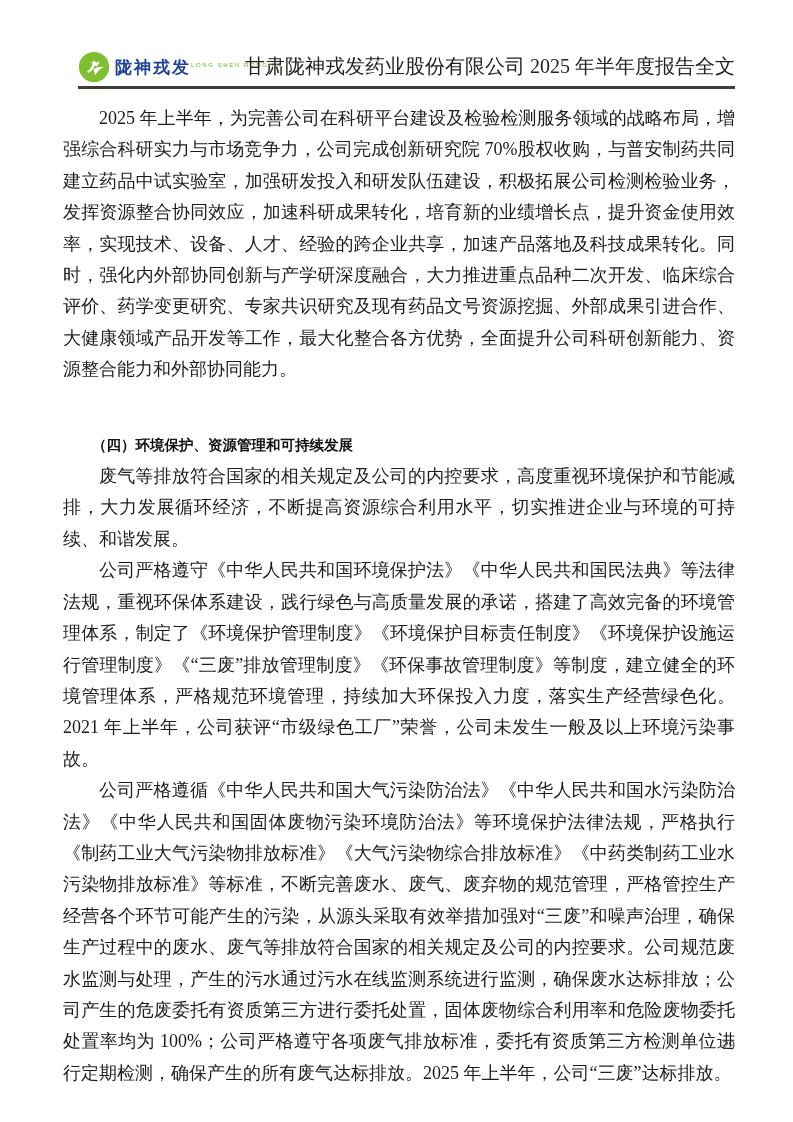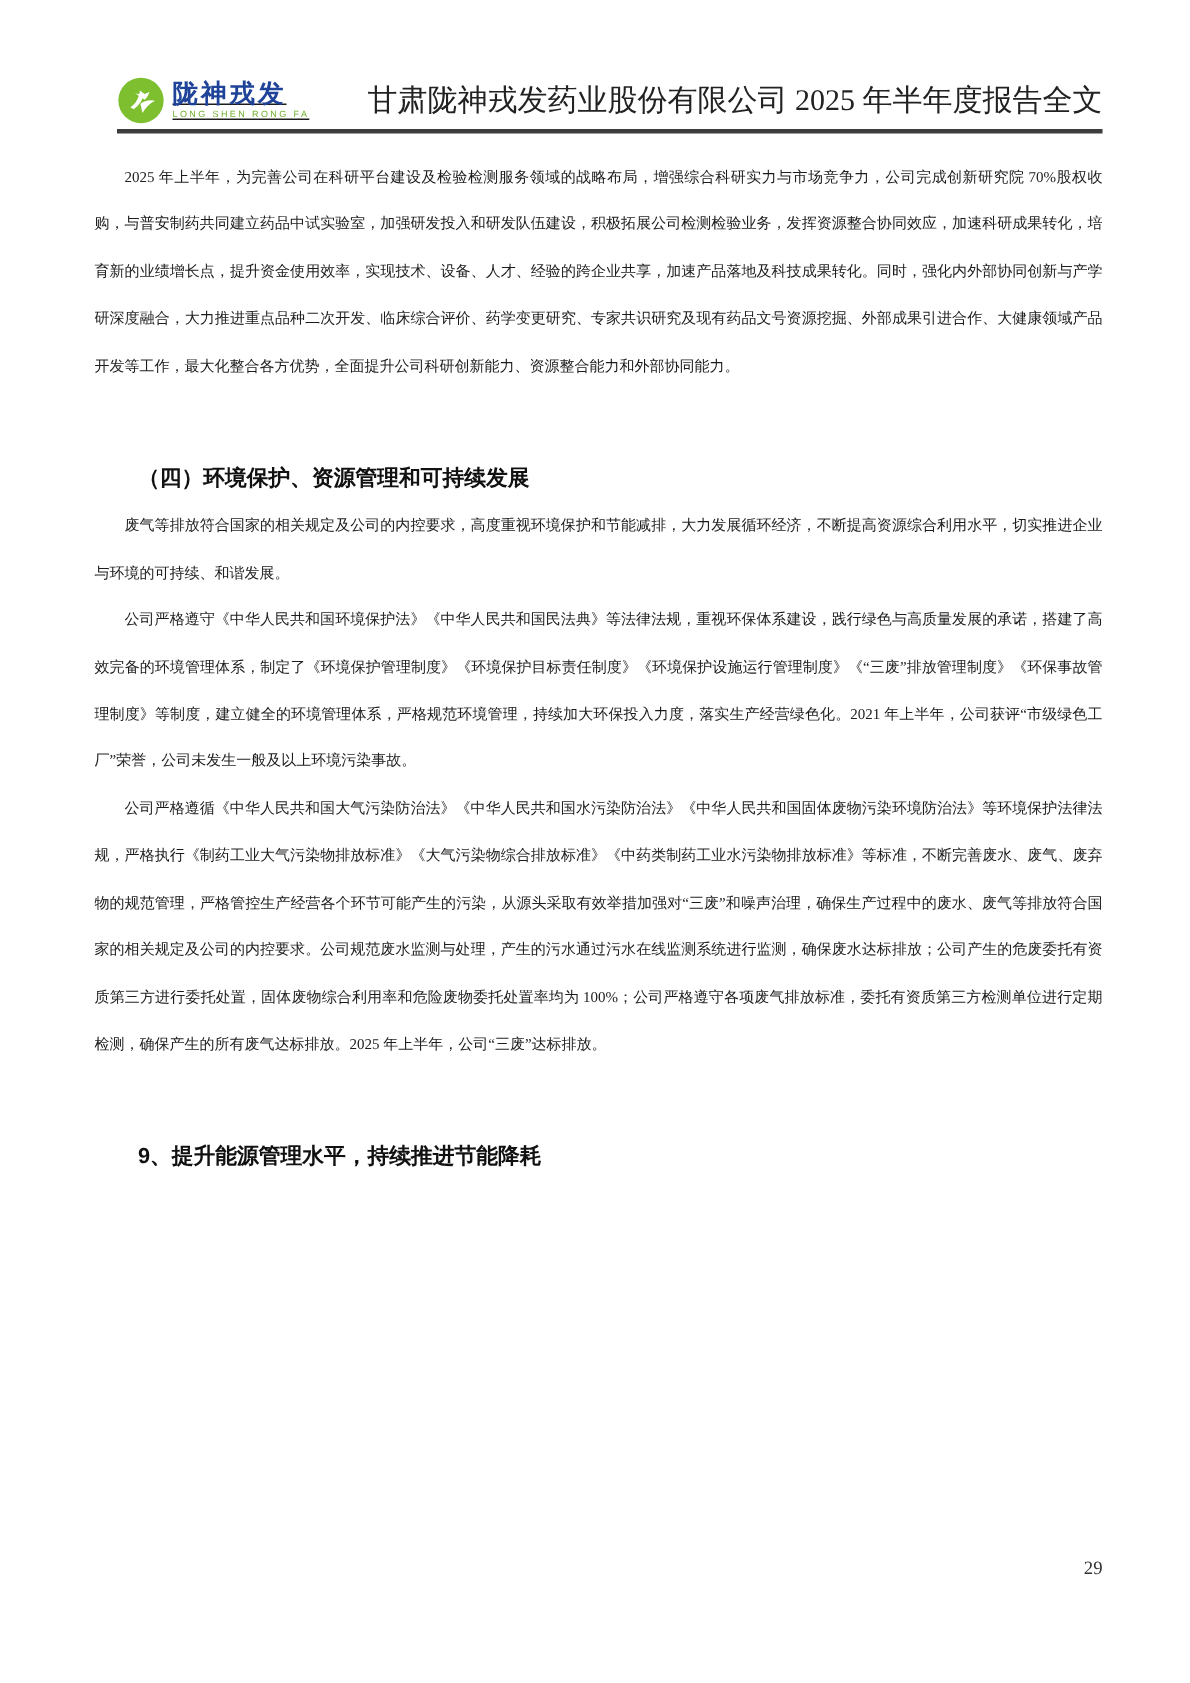--- a/index.html
+++ b/index.html
@@ -20,21 +20,21 @@
     height: 44px;
   }
   .logo {
     position: absolute;
     left: 0; bottom: 3px;
     display: flex;
     align-items: center;
     gap: 5px;
   }
   .logo-emblem { display: block; }
-  .logo-text { display: flex; flex-direction: column; line-height: 1; text-decoration: underline; }
+  .logo-text { display: flex; line-height: 1; }
   .logo-cn {
     font-family: "Liberation Sans", "DejaVu Sans", sans-serif;
     font-weight: bold;
     font-size: 17px;
     letter-spacing: 2px;
     color: #1e4398;
   }
   .logo-en {
     margin-top: 3px;
     font-family: "Liberation Sans", "DejaVu Sans", sans-serif;
@@ -58,21 +58,21 @@
 
   
   .content {
     position: absolute;
     top: 103px; left: 63px; right: 58px;
   }
   .content .body-p,
   .content .sec-h3,
   .content .sec-h4 {
     margin: 0;
-    font-size: 10px;
+    font-size: 18px;
     line-height: 31.4px;
     text-indent: 2em;
     text-align: justify;
     text-justify: inter-ideograph;
   }
   .content .sec-h3,
   .content .sec-h4 {
     font-family: "Liberation Sans", "DejaVu Sans", sans-serif;
     font-weight: bold;
     font-size: 14.5px;

